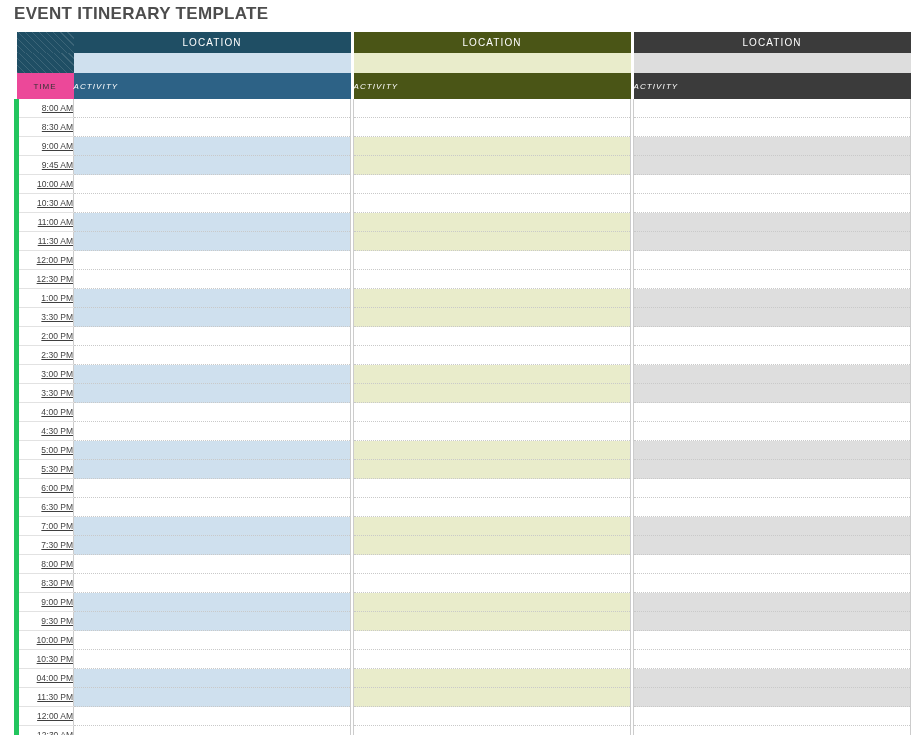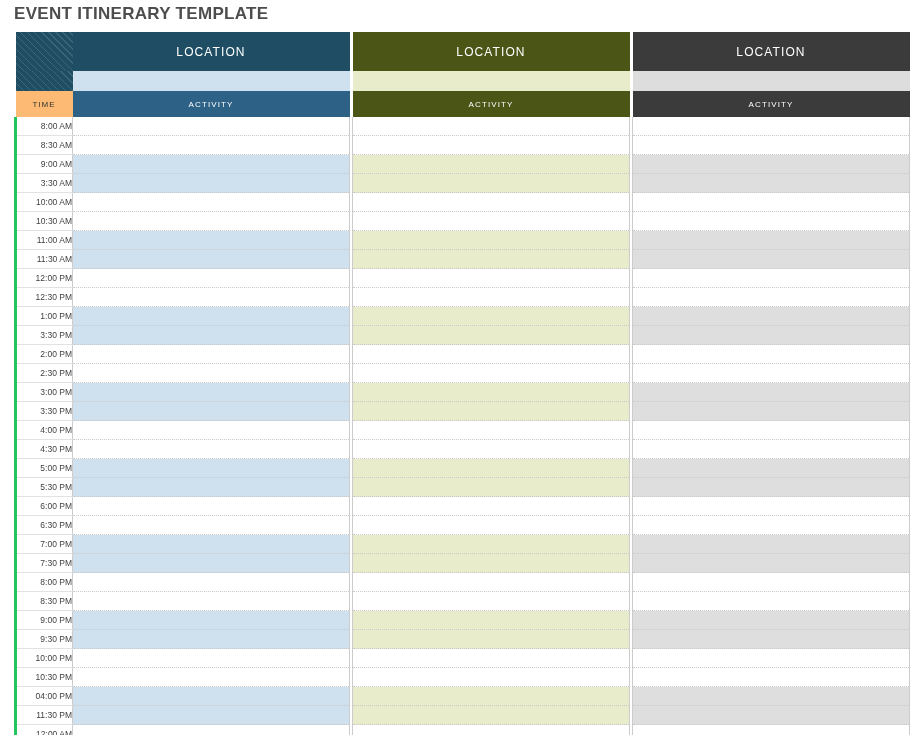--- a/index.html
+++ b/index.html
@@ -40,23 +40,23 @@
     font-weight: normal;
   }
 
   
   col.c-time { width: 57px; }
   col.c-act  { width: 277px; }
   col.c-gap  { width: 3px; }
 
   
   .hdr-loc {
-    height: 39px;
+    height: 21px;
     color: #ffffff;
-    font-size: 12px;
+    font-size: 10px;
     font-weight: bold;
     letter-spacing: 1.1px;
     text-align: center;
     vertical-align: middle;
   }
   .hdr-loc.b1 { background: #1f4e64; }
   .hdr-loc.b2 { background: #4a5516; }
   .hdr-loc.b3 { background: #3b3b3b; }
 
   .hdr-corner {
@@ -69,37 +69,37 @@
       rgba(0,0,0,0) 5px
     );
   }
 
   .hdr-blank { height: 20px; }
   .hdr-blank.f1 { background: #cfe0ee; }
   .hdr-blank.f2 { background: #e9eccb; }
   .hdr-blank.f3 { background: #dddddd; }
 
   .hdr-time {
-    background: #fdba74;
+    background: #ec4899;
     color: #333333;
     font-size: 8px;
     font-weight: bold;
     letter-spacing: 1px;
     text-align: center;
     vertical-align: middle;
     height: 19px;
   }
   .hdr-act {
     height: 26px;
     color: #ffffff;
     font-size: 8px;
     font-weight: bold;
     letter-spacing: 1.1px;
-    text-align: center;
     vertical-align: middle;
+    font-style: italic;
   }
   .hdr-act.b1 { background: #2d6286; }
   .hdr-act.b2 { background: #4a5516; }
   .hdr-act.b3 { background: #3b3b3b; }
 
   
   .row td { height: 18px; }
   .time-cell {
     font-size: 8.5px;
     color: #3f3f3f;
@@ -116,21 +116,21 @@
   }
   .slot.alt1 { background: #cfe0ee; }
   .slot.alt2 { background: #e9eccb; }
   .slot.alt3 { background: #dedede; }
   .gap { background: #ffffff; border: none; }
 
   
   .colA { border-left: 1px solid #cccccc; border-right: 1px solid #cccccc; }
   .colB { border-left: 1px solid #cccccc; border-right: 1px solid #cccccc; }
   .colC { border-left: 1px solid #cccccc; border-right: 1px solid #cccccc; }
-  .time-cell { border-left: 3px solid #22c55e; border-right: 1px solid #cccccc; }
+  .time-cell { border-left: 5px solid #22c55e; border-right: 1px solid #cccccc; text-decoration: underline; }
 
   tr.last td.time-cell,
   tr.last td.slot { border-bottom: 1px solid #cccccc; }
 </style>
 </head>
 <body>
 
 <div class="page">
 
   <h1 class="title">EVENT ITINERARY TEMPLATE</h1>
@@ -189,21 +189,21 @@
         </tr>
         <tr class="row">
           <td class="time-cell">9:00 AM</td>
           <td class="slot colA alt1"></td>
           <td class="gap"></td>
           <td class="slot colB alt2"></td>
           <td class="gap"></td>
           <td class="slot colC alt3"></td>
         </tr>
         <tr class="row">
-          <td class="time-cell">3:30 AM</td>
+          <td class="time-cell">9:45 AM</td>
           <td class="slot colA alt1"></td>
           <td class="gap"></td>
           <td class="slot colB alt2"></td>
           <td class="gap"></td>
           <td class="slot colC alt3"></td>
         </tr>
         <tr class="row">
           <td class="time-cell">10:00 AM</td>
           <td class="slot colA"></td>
           <td class="gap"></td>

